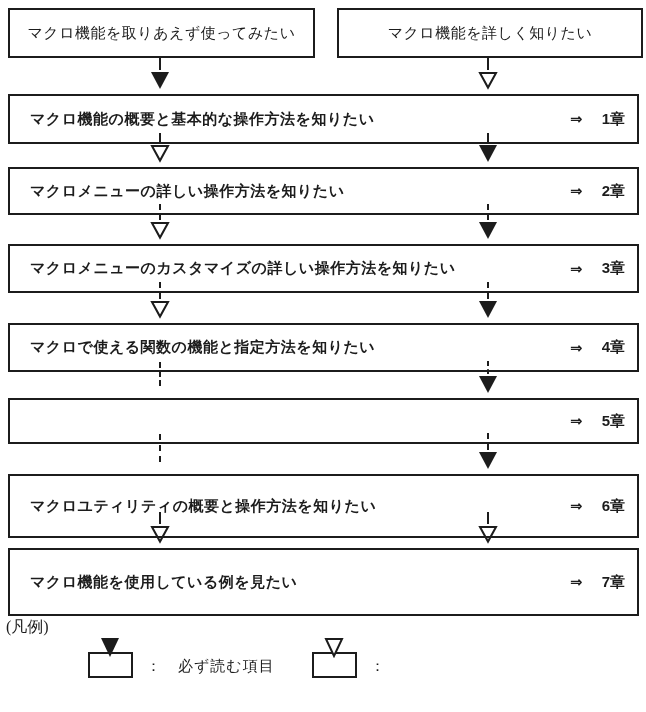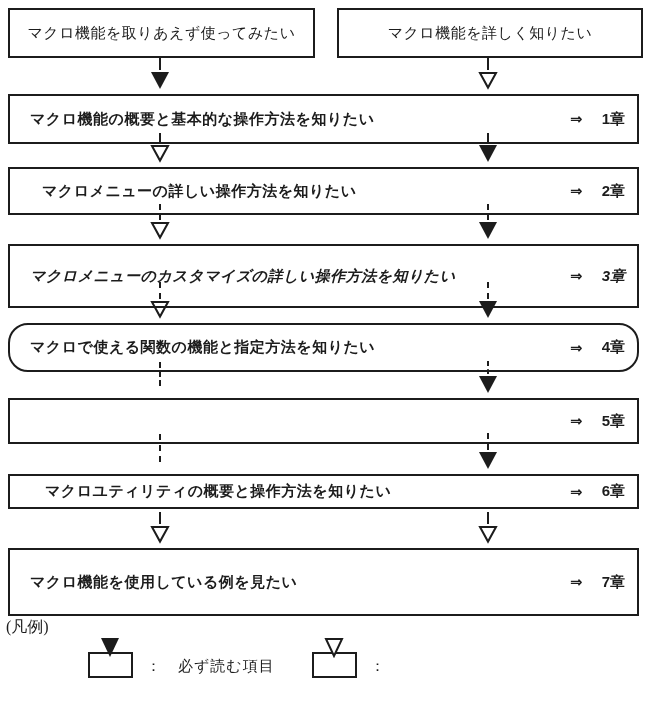--- a/index.html
+++ b/index.html
@@ -62,48 +62,48 @@
     <span>マクロ機能を詳しく知りたい</span>
   </div>
 
   <div class="box row-box" style="top:83px; height:50px;">
     <span class="row-label">マクロ機能の概要と基本的な操作方法を知りたい</span>
     <span class="row-right">
       <span>⇒</span>
       <span>1章</span>
     </span>
   </div>
-  <div class="box row-box" style="top:156px; height:48px;padding-left:12px;">
+  <div class="box row-box" style="top:156px; height:48px;">
     <span class="row-label">マクロメニューの詳しい操作方法を知りたい</span>
     <span class="row-right">
       <span>⇒</span>
       <span>2章</span>
     </span>
   </div>
-  <div class="box row-box" style="top:233px; height:64px;font-style:italic;">
+  <div class="box row-box" style="top:233px; height:49px;">
     <span class="row-label">マクロメニューのカスタマイズの詳しい操作方法を知りたい</span>
     <span class="row-right">
       <span>⇒</span>
       <span>3章</span>
     </span>
   </div>
-  <div class="box row-box" style="top:312px; height:49px;border-radius:20px;">
+  <div class="box row-box" style="top:312px; height:49px;">
     <span class="row-label">マクロで使える関数の機能と指定方法を知りたい</span>
     <span class="row-right">
       <span>⇒</span>
       <span>4章</span>
     </span>
   </div>
   <div class="box row-box" style="top:387px; height:46px;">
     <span class="row-right">
       <span>⇒</span>
       <span>5章</span>
     </span>
   </div>
-  <div class="box row-box" style="top:463px; height:35px;padding-left:15px;">
+  <div class="box row-box" style="top:463px; height:64px;">
     <span class="row-label">マクロユティリティの概要と操作方法を知りたい</span>
     <span class="row-right">
       <span>⇒</span>
       <span>6章</span>
     </span>
   </div>
   <div class="box row-box" style="top:537px; height:68px;">
     <span class="row-label">マクロ機能を使用している例を見たい</span>
     <span class="row-right">
       <span>⇒</span>

